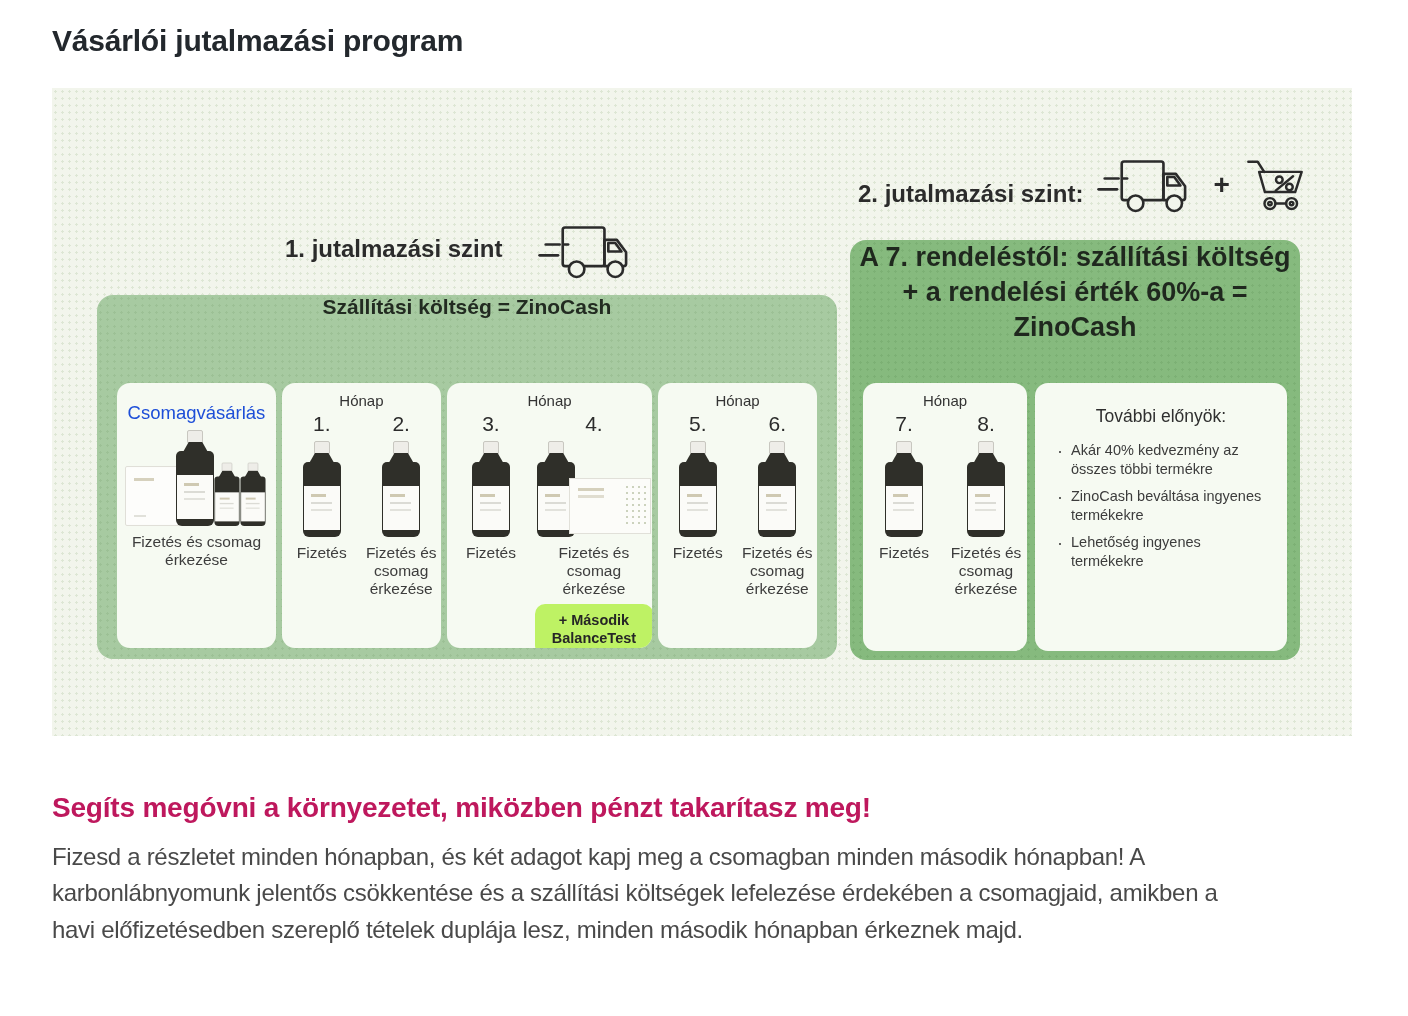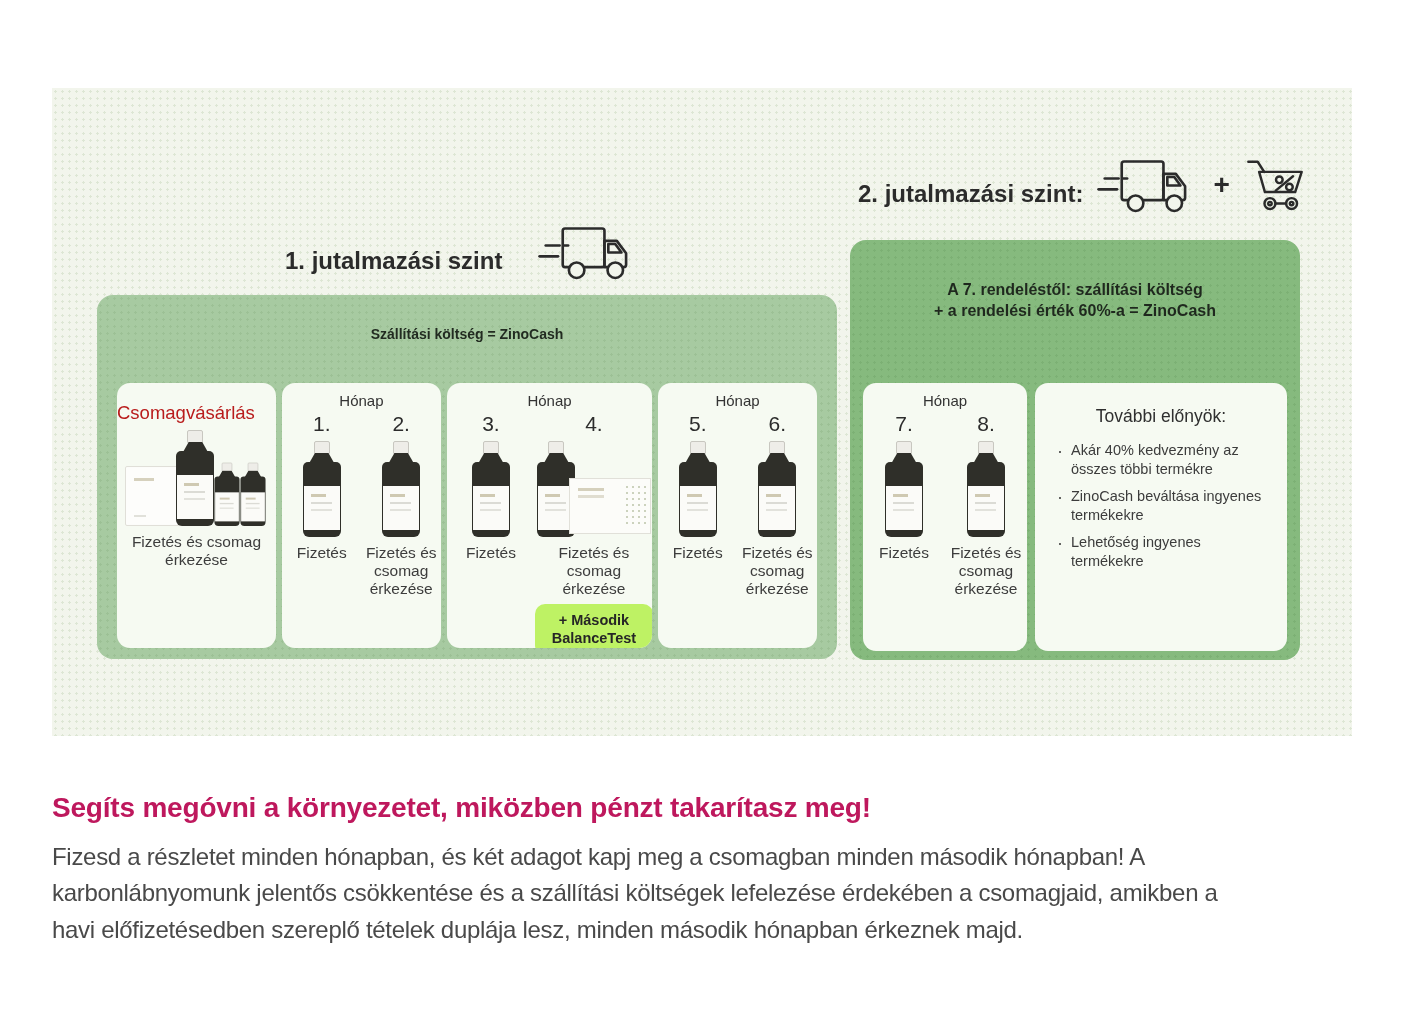--- a/index.html
+++ b/index.html
@@ -8,36 +8,36 @@
 
   .page-title { position:absolute; left:52px; top:24px; font-size:30px; font-weight:700; color:#23282d; letter-spacing:-0.2px; }
 
   
   .panel { position:absolute; left:52px; top:88px; width:1300px; height:648px;
            background-color:#f2f5ec;
            background-image:radial-gradient(#dde6d4 1px, rgba(0,0,0,0) 1.15px);
            background-size:7px 7px; }
 
   
-  .lvl1-header { position:absolute; left:233px; top:133px; display:flex; align-items:center; gap:36px; height:66px; }
+  .lvl1-header { position:absolute; left:233px; top:133px; display:flex; align-items:flex-start; gap:36px; height:66px; }
   .lvl1-header .lvl-label { font-size:24px; font-weight:700; color:#2b2b2b; margin-top:14px; }
   .lvl2-header { position:absolute; left:806px; top:58px; display:flex; align-items:center; gap:14px; height:82px; }
   .lvl2-header .lvl-label { font-size:24px; font-weight:700; color:#2b2b2b; margin-top:14px; }
   .plus-sign { font-size:28px; font-weight:700; color:#2b2b2b; margin-top:-4px; }
 
   .icon-truck svg, .icon-cart svg { display:block; }
 
   
   .green-box { position:absolute; border-radius:16px; }
   .box1 { left:45px; top:207px; width:740px; height:364px; background-color:#a7caa1;
           background-image:radial-gradient(#9cc095 1px, rgba(0,0,0,0) 1.1px); background-size:7px 7px; }
   .box2 { left:798px; top:152px; width:450px; height:420px; background-color:#86ba7e;
           background-image:radial-gradient(#7cb074 1px, rgba(0,0,0,0) 1.1px); background-size:7px 7px; }
-  .box1 .box-title { padding-top:31px; text-align:center; font-size:14px; font-weight:700; color:#222b21; }
-  .box2 .box-title { padding-top:40px; text-align:center; font-size:16px; font-weight:700; color:#1f281e; line-height:1.3; }
+  .box1 .box-title { text-align:center; font-size:21px; font-weight:700; color:#222b21; }
+  .box2 .box-title { text-align:center; font-size:27px; font-weight:700; color:#1f281e; line-height:1.3; }
 
   .box1 .cards { position:absolute; left:20px; right:20px; top:88px; bottom:11px; display:flex; gap:6px; }
   .box2 .cards { position:absolute; left:13px; right:13px; top:143px; bottom:9px; display:flex; gap:8px; }
 
   .card { background:#f6faf2; border-radius:13px; overflow:hidden; }
   .box1 .card { flex:1; }
   .box1 .card.wide { flex:1.29; }
   .box2 .card-months { flex:0 0 164px; }
   .box2 .card-benefits { flex:1; }
 
@@ -45,21 +45,21 @@
   .month-label { margin-top:9px; text-align:center; font-size:15px; color:#333333; }
   .cols { display:flex; margin-top:1px; }
   .col { flex:1; display:flex; flex-direction:column; align-items:center; }
   .card.wide .col-narrow { flex:0 0 88px; }
   .card.wide .col-wide { flex:1; }
   .num { margin-top:2px; font-size:21px; color:#2c2c2c; }
   .art { margin-top:3px; height:98px; display:flex; align-items:flex-end; justify-content:center; }
   .cap-text { margin-top:7px; font-size:15.5px; color:#3d3d3d; text-align:center; line-height:1.16; padding:0 2px; }
 
   
-  .purchase-title { margin-top:19px; text-align:left; font-size:18.5px; color:#b91c1c; }
+  .purchase-title { margin-top:19px; text-align:center; font-size:18.5px; color:#1d4ed8; }
   .cluster { margin-top:2px; height:100px; display:flex; align-items:flex-end; justify-content:center; }
   .purchase-caption { margin-top:7px; text-align:center; font-size:15.5px; color:#3d3d3d; line-height:1.18; }
 
   
   .benefits-title { margin-top:23px; text-align:center; font-size:17.5px; color:#2f2f2f; }
   .benefits-list { margin:14px 12px 0 20px; }
   .b-item { position:relative; padding-left:16px; font-size:14.5px; color:#3c3c3c; line-height:1.28; margin-bottom:9px; }
   .b-item::before { content:"·"; position:absolute; left:2px; top:-1px; font-size:18px; color:#4a4a4a; }
 
   
@@ -101,20 +101,21 @@
   
   .footer-heading { position:absolute; left:52px; top:792px; font-size:28px; font-weight:700; color:#be185d; letter-spacing:-0.2px; }
   .footer-paragraph { position:absolute; left:52px; top:839px; width:1210px; font-size:24px; color:#494949;
                       line-height:1.52; letter-spacing:-0.3px; }
 </style>
 </head>
 <body>
 
 <div class="page">
 
+  <h1 class="page-title">Vásárlói jutalmazási program</h1>
 
   <div class="panel">
 
     <div class="lvl1-header">
       <span class="lvl-label">1. jutalmazási szint</span>
       <span class="icon-truck">
         <svg width="102" height="64" viewBox="0 0 132 78" fill="none" stroke="#2b2b2b" stroke-width="3.4" stroke-linecap="round" stroke-linejoin="round">
           <line x1="10" y1="28" x2="28" y2="28"></line>
             <line x1="34" y1="28" x2="39" y2="28"></line>
           <line x1="2" y1="42" x2="26" y2="42"></line>

